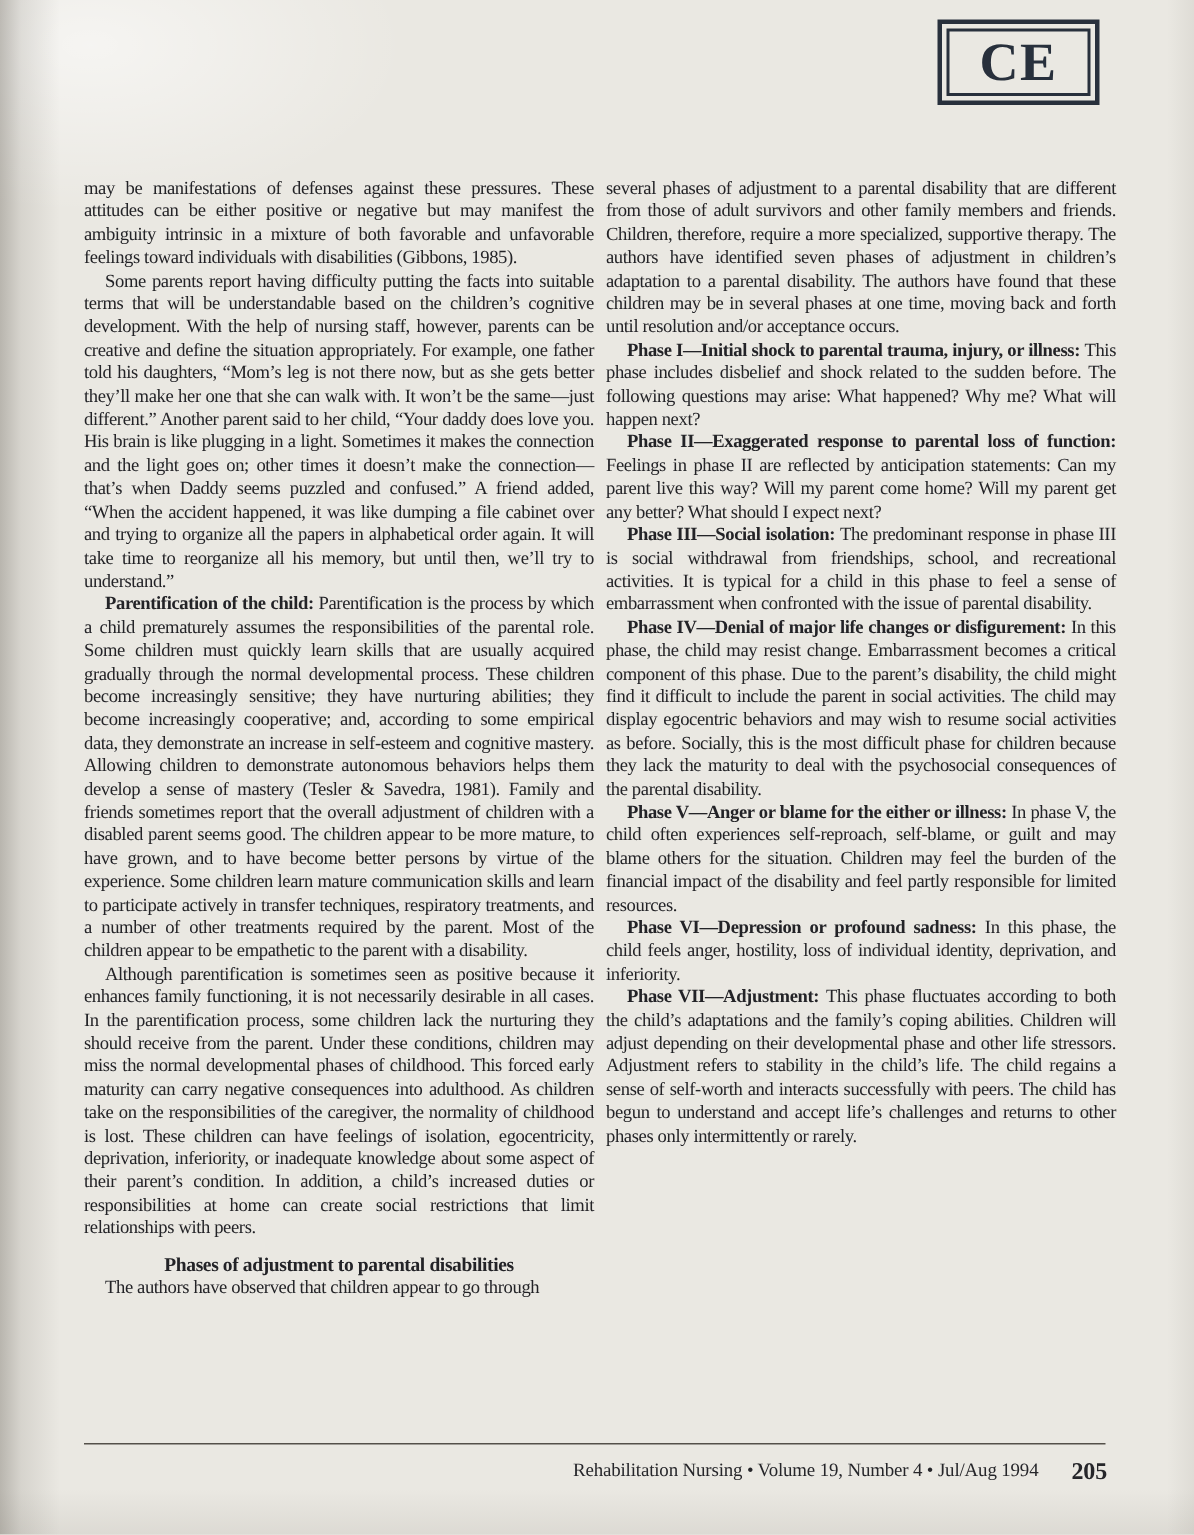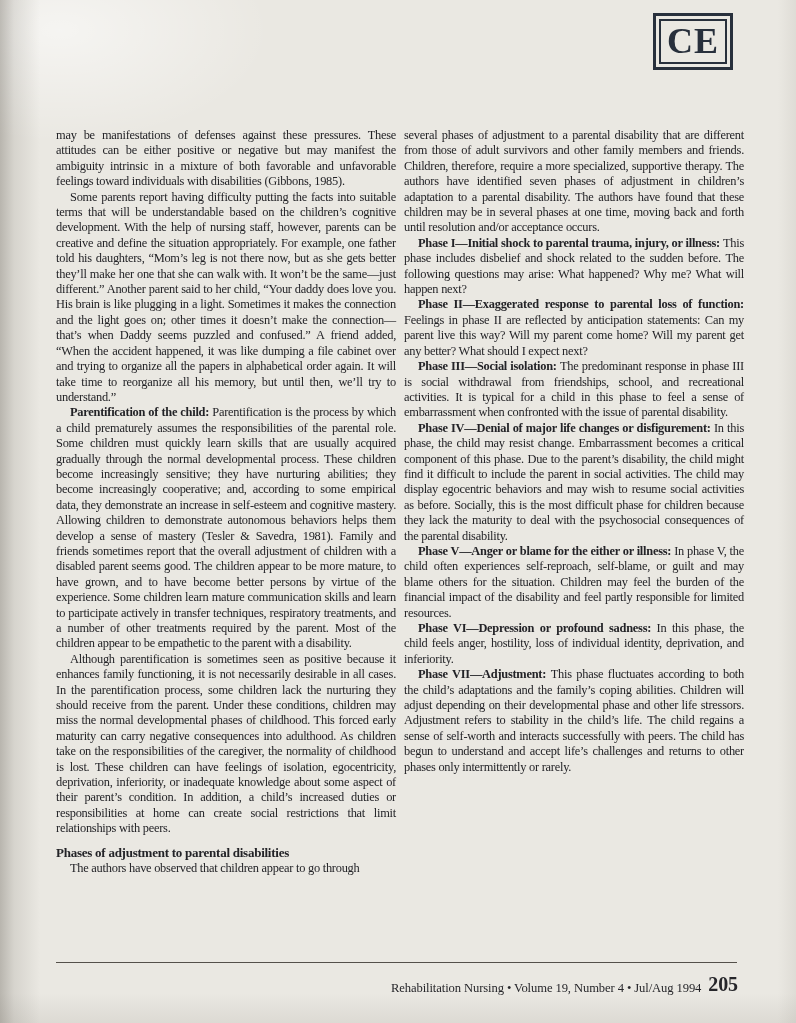--- a/index.html
+++ b/index.html
@@ -14,48 +14,48 @@
   }
   .edge-shadow {
     position:absolute; inset:0; pointer-events:none;
     background:
       linear-gradient(to right, rgba(110,105,96,0.40), rgba(110,105,96,0.16) 14px, rgba(110,105,96,0) 40px),
       linear-gradient(to left, rgba(120,115,105,0.10), rgba(120,115,105,0) 18px),
       linear-gradient(to top, rgba(120,115,105,0.12), rgba(120,115,105,0) 30px),
       radial-gradient(ellipse 300px 160px at 60px 30px, rgba(255,255,255,0.55), rgba(255,255,255,0) 70%);
   }
   .ce-badge {
-    position:absolute; top:13px; right:63px; width:80px; height:57px;
+    position:absolute; top:13px; right:63px; width:108px; height:57px;
     box-sizing:border-box; border:3px solid var(--badge-color,#28303c);
     padding:3px; background:transparent;
   }
   .ce-inner {
     box-sizing:border-box; width:100%; height:100%;
     border:2px solid var(--badge-color,#28303c);
     display:flex; align-items:center; justify-content:center;
   }
   .ce-text {
     font-family:"Liberation Serif", serif;
     font-size:36px; font-weight:700; line-height:1;
     letter-spacing:1px; color:var(--badge-color,#28303c);
     transform:translateY(-1px);
   }
   .content {
-    position:absolute; left:56px; top:128px; width:688px;
+    position:absolute; left:56px; top:118px; width:688px;
     display:flex; gap:8px;
   }
   .col {
     width:340px; color:var(--text-color,#232327);
     font-size:12.4px; line-height:15.4px; letter-spacing:-0.25px;
     text-align:justify;
   }
   .col p { margin:0; }
   p.indent { text-indent:14px; }
   p.heading {
-    font-weight:bold; text-align:left; text-indent:0;
+    font-weight:bold; text-align:center; text-indent:0;
     font-size:13px; margin-top:8px; margin-bottom:1px;
   }
   .b { font-weight:bold; }
   .i { }
   .author-box {
     margin-top:22px; box-sizing:border-box;
     background: var(--author-box-bg,#a6a9a3);
     background-image:
       repeating-linear-gradient(0deg, rgba(255,255,255,0.06) 0 1px, rgba(0,0,0,0.05) 1px 3px),
       linear-gradient(180deg, rgba(120,122,116,0.35), rgba(0,0,0,0) 8px, rgba(0,0,0,0) 85%, rgba(90,92,86,0.35));
@@ -64,24 +64,24 @@
     font-style:italic; font-size:13px; line-height:17px;
     letter-spacing:0; color:#232930; text-align:left;
   }
   .footer-rule {
     position:absolute; left:56px; top:962px; width:681px;
     border-top:1.6px solid #54504a;
   }
   .footer {
     position:absolute; top:973px; right:58px;
     font-size:12.6px; letter-spacing:-0.1px; color:#26262a;
-    display:flex; align-items:flex-end;
+    display:flex; align-items:flex-start;
   }
   .footer .pageno {
-    font-weight:bold; font-size:20px; margin-left:7px;
+    font-weight:bold; font-size:16px; margin-left:22px;
   }
 </style>
 </head>
 <body>
 
 <div class="page" style="--page-bg: #eae8e2; --text-color: #232327; --badge-color: #28303c; --author-box-bg: #a6a9a3;">
   <div class="edge-shadow"></div>
 
   <div class="ce-badge">
     <div class="ce-inner">

